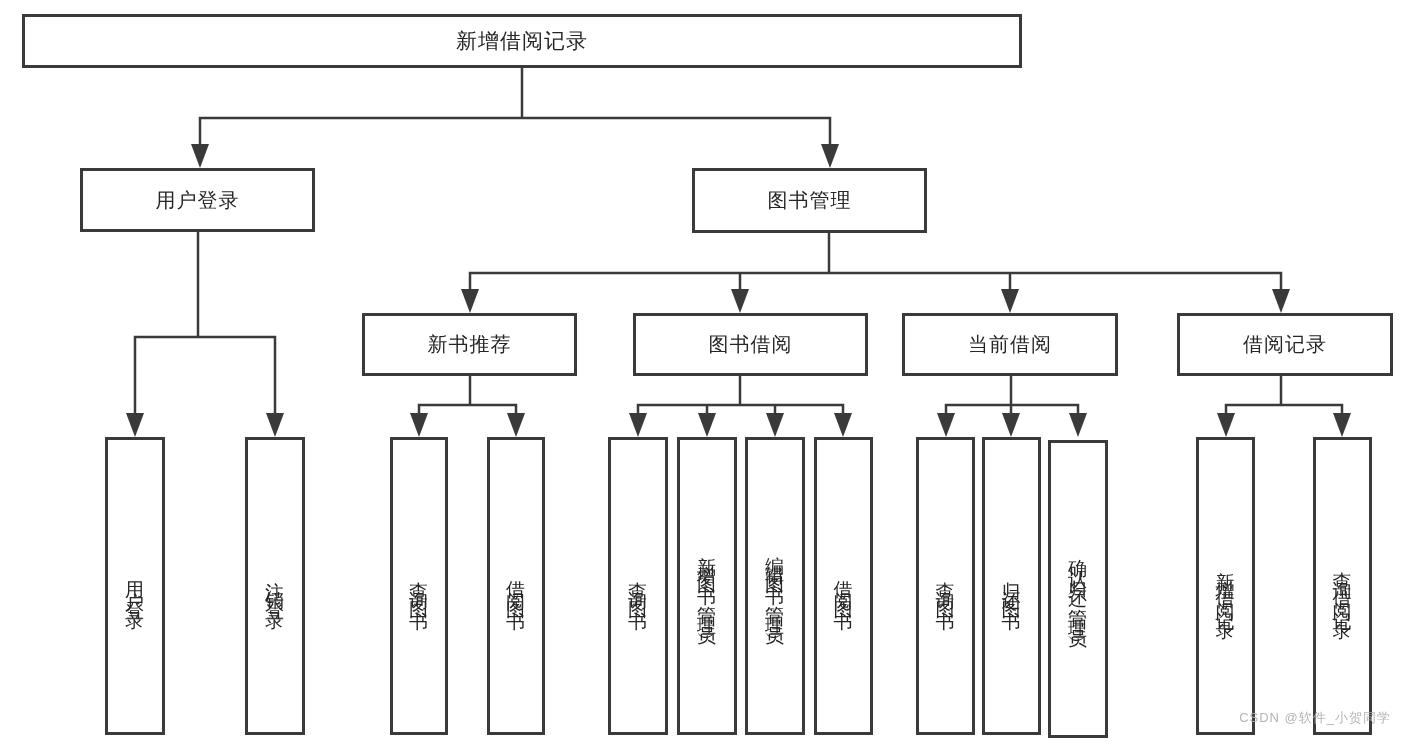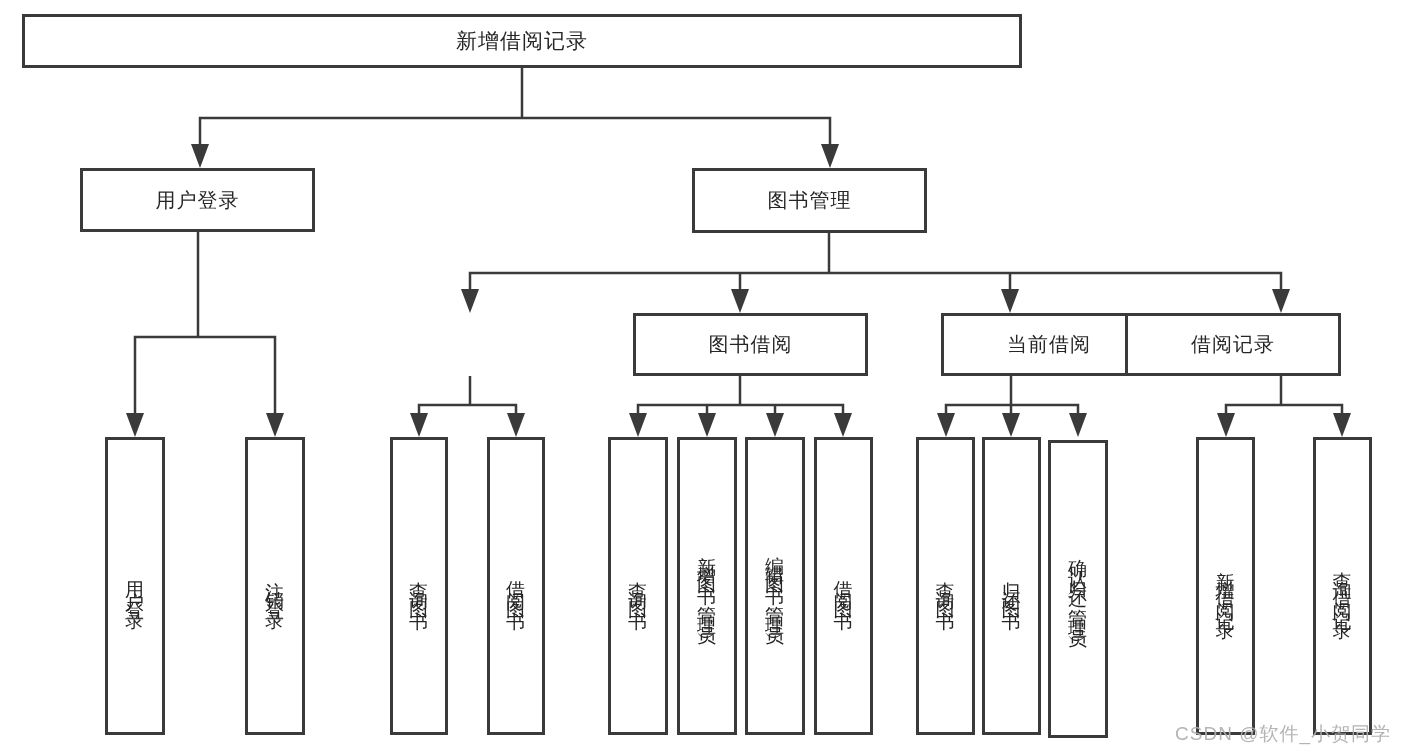--- a/index.html
+++ b/index.html
@@ -31,22 +31,22 @@
     writing-mode:vertical-rl;
     text-orientation:mixed;
     display:flex;align-items:center;justify-content:center;
     font-size:19px;
     letter-spacing:10px;
     z-index:2;
     line-height:1;
   }
   .watermark{
     position:absolute;
-    right:14px;bottom:0;
-    font-size:19px;
+    right:14px;bottom:20px;
+    font-size:13px;
     color:rgba(176,176,176,0.95);
     letter-spacing:1px;
     z-index:5;
     white-space:nowrap;
   }
 </style>
 </head>
 <body>
 
 <div id="canvas">
@@ -114,27 +114,30 @@
     <span>新增借阅记录</span>
   </div>
 
   <div class="node lvl2" style="left:80px;top:168px;width:235px;height:64px;">
     <span>用户登录</span>
   </div>
   <div class="node lvl2" style="left:692px;top:168px;width:235px;height:65px;">
     <span>图书管理</span>
   </div>
 
+  <div class="node lvl3" style="left:362px;top:313px;width:215px;height:63px;">
+    <span>新书推荐</span>
+  </div>
   <div class="node lvl3" style="left:633px;top:313px;width:235px;height:63px;">
     <span>图书借阅</span>
   </div>
-  <div class="node lvl3" style="left:902px;top:313px;width:216px;height:63px;margin-left:39px;">
+  <div class="node lvl3" style="left:902px;top:313px;width:216px;height:63px;">
     <span>当前借阅</span>
   </div>
-  <div class="node lvl3" style="left:1125px;top:313px;width:216px;height:63px;">
+  <div class="node lvl3" style="left:1177px;top:313px;width:216px;height:63px;">
     <span>借阅记录</span>
   </div>
 
   <div class="leaf" style="left:105px;top:437px;width:60px;height:298px;">
     <span>用户登录</span>
   </div>
   <div class="leaf" style="left:245px;top:437px;width:60px;height:298px;">
     <span>注销登录</span>
   </div>
 

